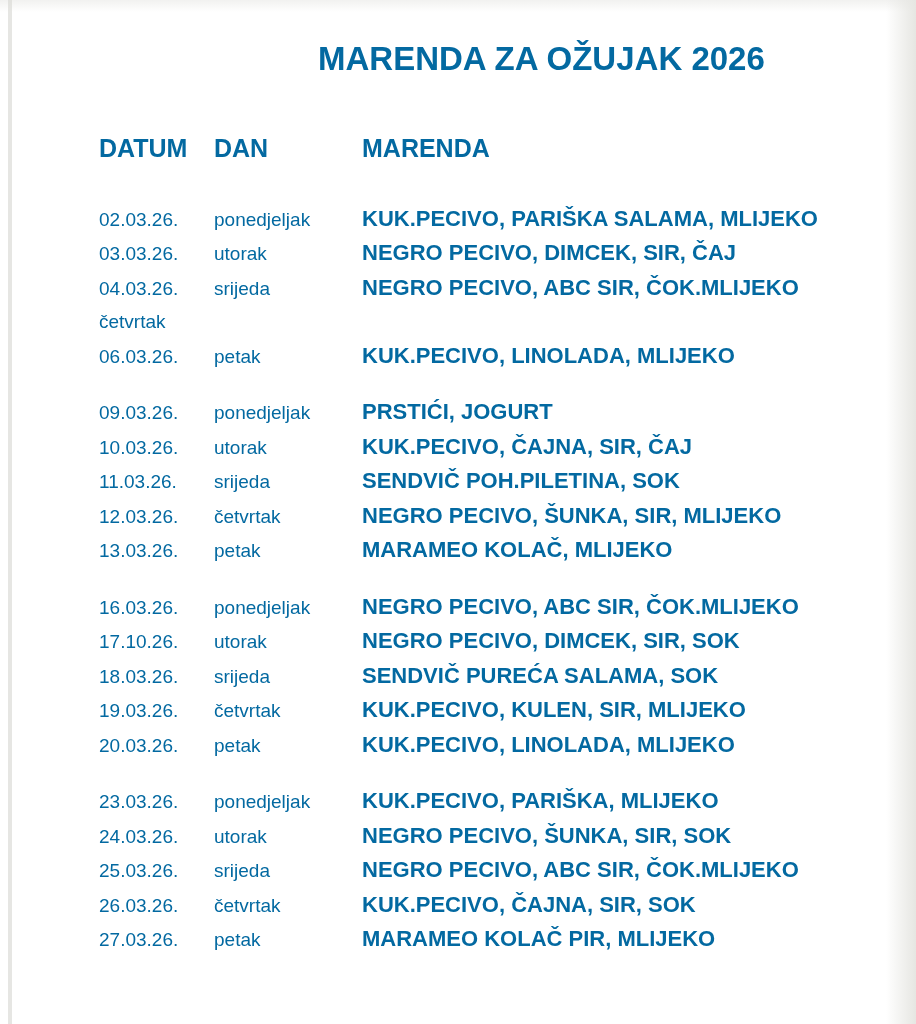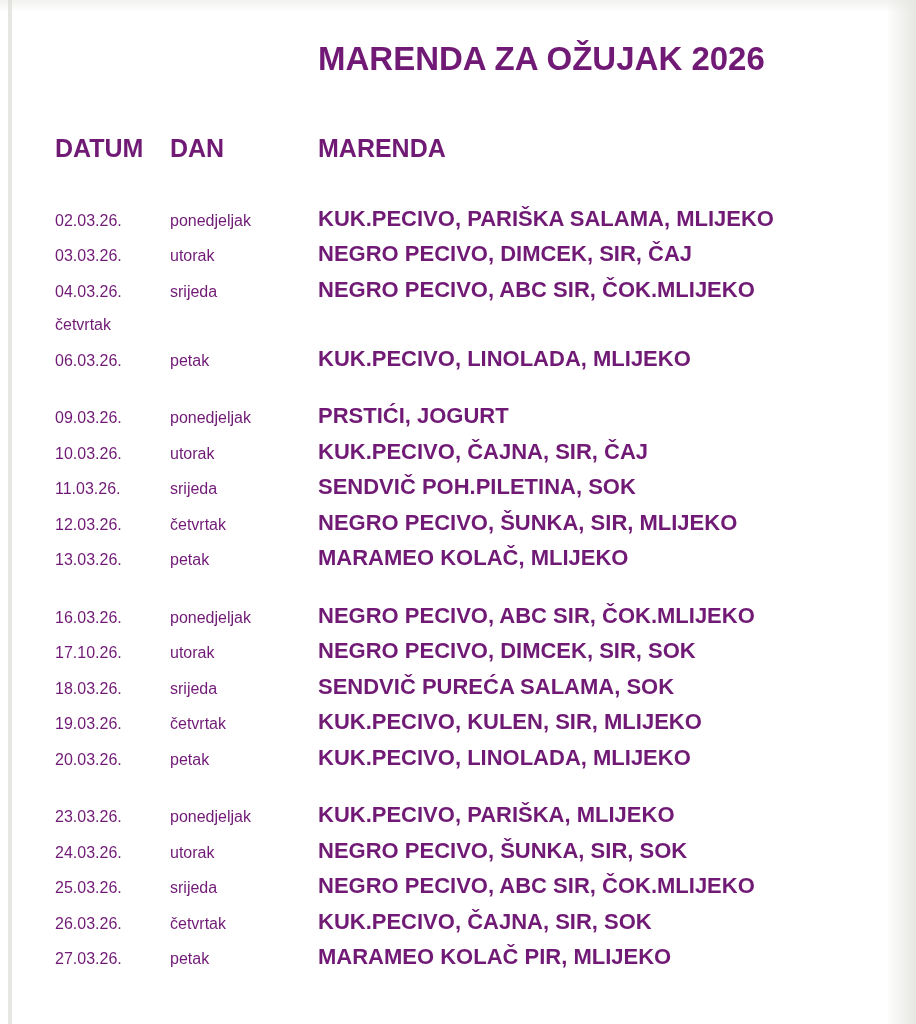--- a/index.html
+++ b/index.html
@@ -2,21 +2,21 @@
 <html lang="hr"><head>
 <meta charset="utf-8">
 <style>
   html, body { margin: 0; padding: 0; background: #ffffff; }
   .page {
     position: relative;
     width: 916px;
     height: 1024px;
     background: #ffffff;
     font-family: "Liberation Sans", sans-serif;
-    color: #701a75;
+    color: #0369a1;
     overflow: hidden;
   }
   
   .edge-left {
     position: absolute; left: 8px; top: 0; bottom: 0; width: 4px;
     background: #d9d9d4; opacity: 0.65;
   }
   .edge-top {
     position: absolute; left: 0; right: 0; top: 0; height: 12px;
     background: linear-gradient(to bottom, #eeeeec, rgba(255,255,255,0));
@@ -36,24 +36,25 @@
     line-height: 38px;
     font-weight: 700;
     white-space: nowrap;
   }
   .row {
     display: grid;
     grid-template-columns: 115px 148px 1fr;
     align-items: baseline;
     line-height: 33.5px;
     white-space: nowrap;
+    margin-left: 44px;
   }
   .header-row { margin-top: 54px; margin-bottom: 36px; }
   .header-row .cell { font-size: 25px; font-weight: 700; }
-  .date-cell, .day-cell { font-size: 16px; font-weight: 400; }
+  .date-cell, .day-cell { font-size: 19px; font-weight: 400; }
   .menu-cell { font-size: 22px; font-weight: 700; }
   .week + .week { margin-top: 22px; }
 </style>
 </head>
 <body>
 
 <div class="page">
   <div class="edge-top"></div>
   <div class="edge-left"></div>
   <div class="edge-right"></div>

